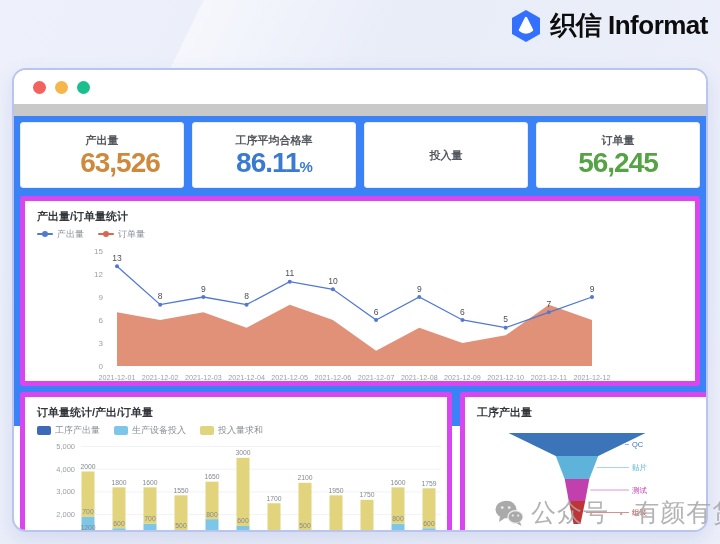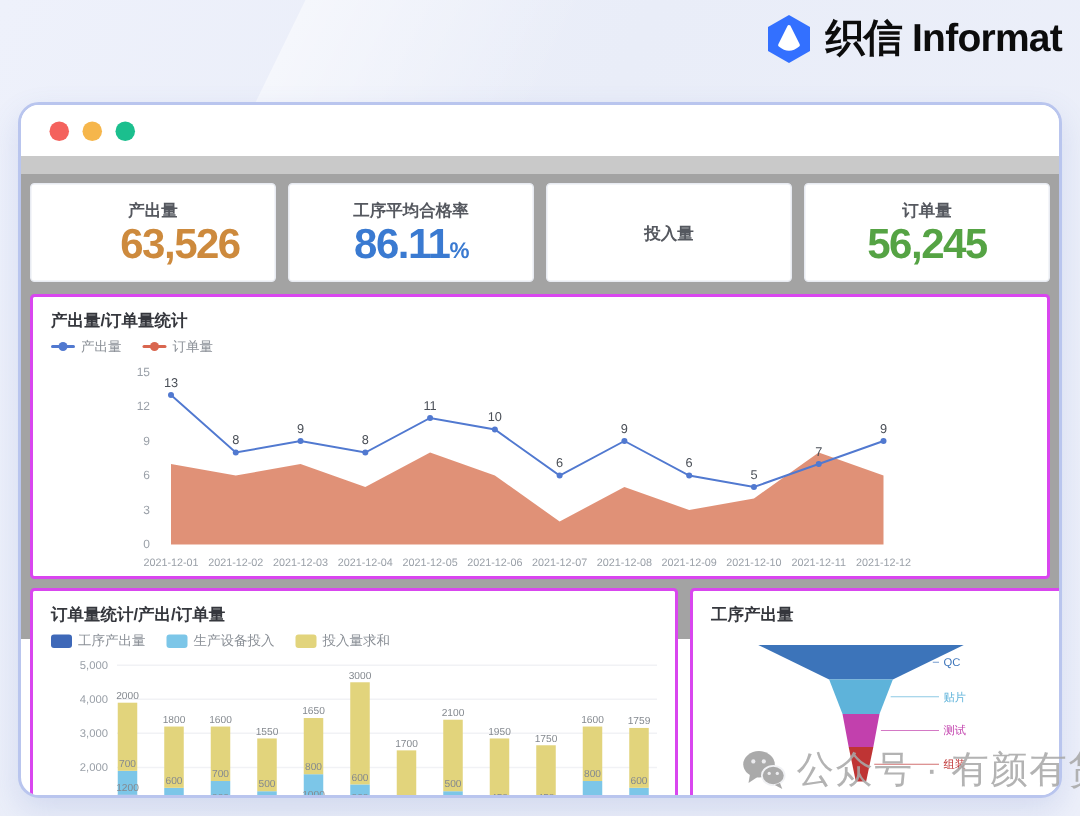--- a/index.html
+++ b/index.html
@@ -12,28 +12,28 @@
   
   .logo{position:absolute;top:8px;right:12px;display:flex;align-items:center;gap:8px;z-index:3;text-align:center;}
   .logo-text{font-size:26px;font-weight:900;color:#0c0c0c;letter-spacing:-0.5px;}
   
   .window{position:absolute;left:12px;top:68px;width:696px;height:464px;background:#fff;
         border:2px solid #b9c5ee;border-radius:14px;overflow:hidden;box-sizing:border-box;
         box-shadow:0 8px 20px rgba(90,110,190,.16);}
   .titlebar{height:34px;display:flex;align-items:center;padding-left:19px;gap:9px;background:#fff;}
   .dot{width:13px;height:13px;border-radius:50%;}
   .toolbar{height:12px;background:#c9c9c9;}
-  .content{position:relative;height:310px;background:#a3a3a3;padding:6px;box-sizing:border-box;}
+  .content{position:relative;height:310px;background:#3b82f6;padding:6px;box-sizing:border-box;}
   .kpi-row{display:flex;gap:8px;margin-bottom:8px;}
   .kpi-card{flex:1;background:#fff;border:1px solid #e8ebf2;border-radius:3px;height:66px;
         display:flex;flex-direction:column;align-items:center;justify-content:center;gap:1px;box-sizing:border-box;}
   .kpi-label{font-size:11px;color:#55585f;font-weight:700;}
   .kpi-value{font-size:28px;font-weight:800;letter-spacing:-1px;line-height:1;}
   .kpi-suffix{font-size:15px;font-weight:800;}
-  .card{background:#fff;border:2px solid #d946ef;border-radius:3px;box-sizing:border-box;}
+  .card{background:#fff;border:5px solid #d946ef;border-radius:3px;box-sizing:border-box;}
   .main-chart{height:190px;margin-bottom:6px;padding:8px 12px;position:relative;}
   .card-title{font-size:11px;font-weight:700;color:#35373d;}
   .legend{display:flex;gap:14px;margin-top:4px;align-items:center;height:12px;}
   .lg-item{display:flex;align-items:center;gap:4px;font-size:9px;color:#8a8f96;}
   .lg-line{width:16px;height:2px;border-radius:1px;position:relative;display:inline-block;}
   .lg-line span{position:absolute;left:5px;top:-2px;width:6px;height:6px;border-radius:50%;display:block;}
   .lg-swatch{width:14px;height:9px;border-radius:2px;display:inline-block;}
   .bottom-row{display:flex;gap:8px;align-items:flex-start;}
   .bar-card{width:432px;height:230px;padding:8px 12px;}
   .funnel-card{flex:1;height:230px;padding:8px 12px;}

